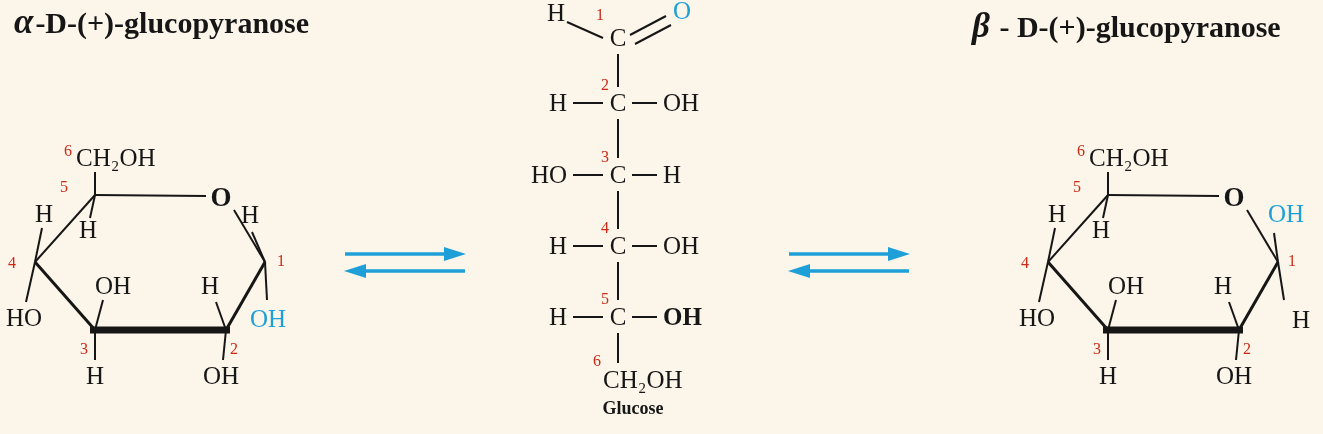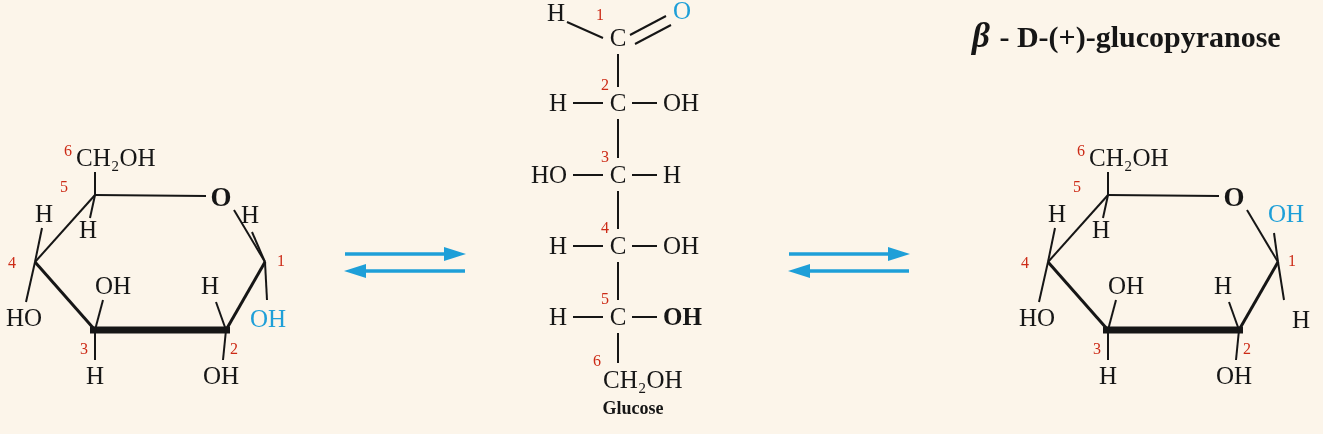--- a/index.html
+++ b/index.html
@@ -33,22 +33,23 @@
   .mid{stroke-width:3;}
   .thick{stroke-width:7;}
   .arrow line{stroke:#1e9fd8;stroke-width:3.5;}
   .arrow polygon{fill:#1e9fd8;}
 </style>
 </head>
 <body>
 
 <div class="canvas">
 
+  <div class="title" style="left:14px;top:2px"><span class="greek">α</span><span>-D-(+)-glucopyranose</span></div>
 
-  <div class="title" style="left:972px;top:16px"><span class="greek">β</span><span> - D-(+)-glucopyranose</span></div>
+  <div class="title" style="left:972px;top:6px"><span class="greek">β</span><span> - D-(+)-glucopyranose</span></div>
 
   <svg style="left:0;top:130px" width="330" height="290" viewBox="0 0 330 290">
 
     <line x1="95" y1="65" x2="206" y2="66"></line>
     <line x1="234" y1="80" x2="265" y2="132"></line>
     <line class="mid" x1="265" y1="132" x2="226" y2="200"></line>
     <line class="thick" x1="90" y1="200" x2="230" y2="200"></line>
     <line class="mid" x1="95" y1="200" x2="35" y2="132"></line>
     <line x1="35" y1="132" x2="95" y2="65"></line>
 

